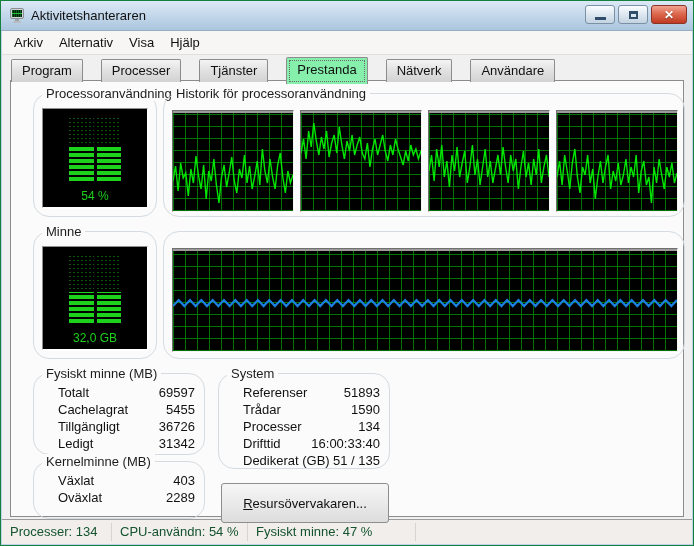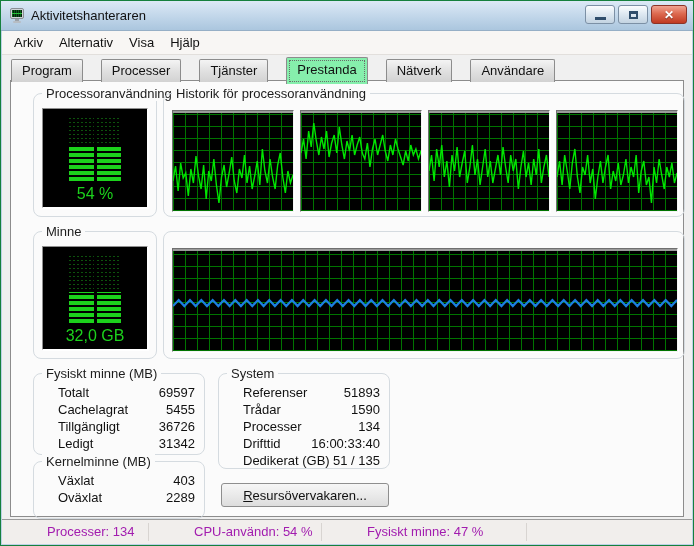--- a/index.html
+++ b/index.html
@@ -31,60 +31,60 @@
   .client{position:absolute;left:1px;right:1px;top:54px;bottom:25px;background:#f0f0f0;}
 
   .tabs{position:absolute;left:9px;top:4px;height:22px;display:flex;z-index:3;}
   .tab{border:1px solid #8c8c8c;border-bottom:none;border-radius:2px 2px 0 0;background:linear-gradient(#f4f4f4,#e2e2e2 45%,#d2d2d2);padding:3px 10px 0;margin-right:18px;height:19px;box-sizing:content-box;color:#111;position:relative;}
   .tab.active{background:#86efac;height:22px;margin-top:-2px;padding-top:4px;z-index:4;}
   .tab.active::after{content:"";position:absolute;inset:2px;border:1px dotted #6b6b6b;pointer-events:none;}
 
   .tabpage{position:absolute;left:8px;right:8px;top:25px;bottom:3px;border:1px solid #8c8c8c;background:#fbfbfb;z-index:2;}
 
   
-  .group{position:absolute;border:1px solid #d5dbe0;border-radius:8px;box-sizing:border-box;padding-left:43px;}
+  .group{position:absolute;border:1px solid #d5dbe0;border-radius:16px;box-sizing:border-box;padding-left:43px;}
   .group>.caption{position:absolute;top:-8px;left:8px;background:#fbfbfb;padding:0 4px;color:#1c1c1c;white-space:nowrap;}
 
   .g-cpu{left:22px;top:12px;width:124px;height:124px;}
   .g-cpuhist{left:152px;top:12px;width:522px;height:124px;}
   .g-mem{left:22px;top:150px;width:124px;height:128px;}
   .g-memhist{left:152px;top:150px;width:522px;height:128px;}
   .g-phys{left:22px;top:292px;width:172px;height:82px;}
   .g-kernel{left:22px;top:380px;width:172px;height:58px;}
   .g-system{left:207px;top:292px;width:172px;height:96px;}
 
   
   .meter{position:absolute;left:8px;right:8px;top:14px;bottom:8px;background:#000;border:1px solid #8f8f8f;border-right-color:#fff;border-bottom-color:#fff;box-shadow:1px 1px 0 #fff;}
   .meter .bars{position:absolute;left:26px;right:26px;top:6px;bottom:24px;display:flex;gap:3px;}
   .meter .col{flex:1;position:relative;
      background-image:repeating-linear-gradient(90deg,transparent 0 2px,#000 2px 4px),repeating-linear-gradient(0deg,#0d520d 0 1px,#000 1px 4px);}
   .meter .fill{position:absolute;left:0;right:0;bottom:0;background:repeating-linear-gradient(0deg,#000 0 2px,#1cd21c 2px 6px);}
-  .meter .readout{position:absolute;left:0;right:0;bottom:4px;text-align:center;color:#1cd21c;font-size:16px;}
+  .meter .readout{position:absolute;left:0;right:0;bottom:4px;text-align:center;color:#1cd21c;font-size:12px;}
 
   
   .screen{position:absolute;background:#000;border:1px solid #6f6f6f;border-right-color:#f4f4f4;border-bottom-color:#f4f4f4;box-shadow:1px 1px 0 #fff, inset 0 2px 0 #9b9b9b;
      background-image:repeating-linear-gradient(90deg,#007400 0 1px,transparent 1px 12px),repeating-linear-gradient(0deg,#007400 0 1px,transparent 1px 12px);}
   .screen svg{position:absolute;inset:0;width:100%;height:100%;}
   .cpu-g1{left:8px;top:16px;width:120px;height:100px;}
   .cpu-g2{left:136px;top:16px;width:120px;height:100px;}
   .cpu-g3{left:264px;top:16px;width:120px;height:100px;}
   .cpu-g4{left:392px;top:16px;width:120px;height:100px;}
   .mem-g{left:8px;top:16px;width:504px;height:102px;}
 
   
   .rows{position:absolute;left:9px;right:9px;top:10px;}
   .row{display:flex;justify-content:space-between;line-height:17px;color:#111;margin-left:15px;}
 
   
-  .btn{position:absolute;left:210px;top:402px;width:168px;height:24px;border:1px solid #8e8e8e;border-radius:3px;background:linear-gradient(#f6f6f6,#ebebeb 45%,#dddddd);display:flex;align-items:center;justify-content:center;color:#111;box-sizing:border-box;}
+  .btn{position:absolute;left:210px;top:402px;width:168px;height:40px;border:1px solid #8e8e8e;border-radius:3px;background:linear-gradient(#f6f6f6,#ebebeb 45%,#dddddd);display:flex;align-items:center;justify-content:center;color:#111;box-sizing:border-box;}
   .btn u{text-decoration:underline;}
 
   
   .statusbar{position:absolute;left:1px;right:1px;bottom:1px;height:24px;background:#f1eeec;border-top:1px solid #9b9b9b;display:flex;align-items:center;}
-  .status-cell{padding:0 8px;border-right:1px solid #d8d4d1;height:18px;line-height:18px;color:#a21caf;box-sizing:border-box;margin-left:37px;}
+  .status-cell{padding:0 8px;border-right:1px solid #d8d4d1;height:18px;line-height:18px;color:#14532d;box-sizing:border-box;}
   .sc1{width:110px;} .sc2{width:136px;} .sc3{width:168px;}
 </style>
 </head>
 <body>
 
 <div class="window">
 
   <div class="titlebar">
     <div class="appicon">
       <div class="screen-outer"></div>

